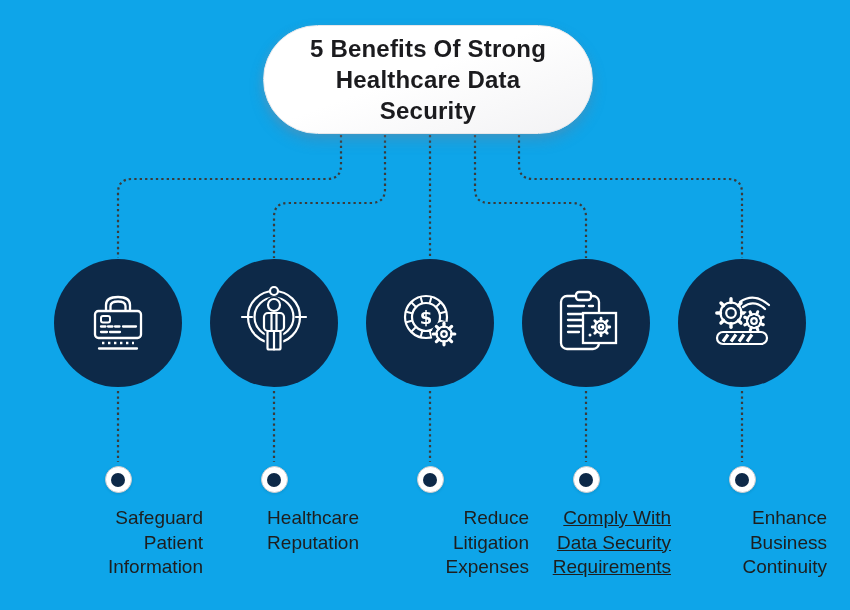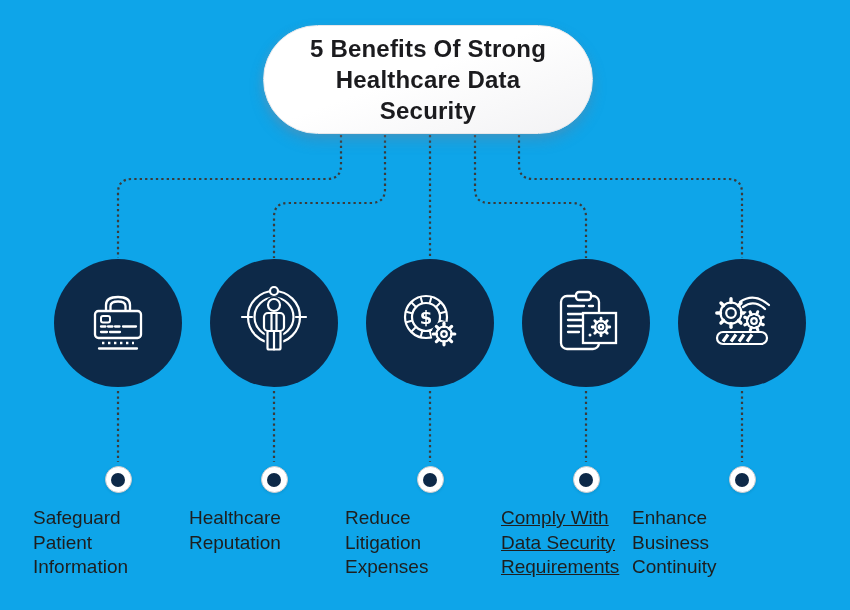--- a/index.html
+++ b/index.html
@@ -67,32 +67,32 @@
   }
   .bullet-dot {
     width: 14px; height: 14px;
     border-radius: 50%;
     background: #0d2948;
   }
   .benefit-label {
     position: absolute;
     top: 506px;
     width: 170px;
-    text-align: left;
+    text-align: right;
     font-size: 19px;
     line-height: 24.5px;
     color: #1e1e1e;
     white-space: pre-line;
   }
   
   .c1 .benefit-circle { left: 54px; }   .c1 .bullet { left: 104.5px; } .c1 .benefit-label { left: 33px; }
   .c2 .benefit-circle { left: 210px; }  .c2 .bullet { left: 260.5px; } .c2 .benefit-label { left: 189px; }
-  .c3 .benefit-circle { left: 366px; }  .c3 .bullet { left: 416.5px; } .c3 .benefit-label { left: 345px; }
+  .c3 .benefit-circle { left: 366px; }  .c3 .bullet { left: 416.5px; } .c3 .benefit-label { left: 359px; }
   .c4 .benefit-circle { left: 522px; }  .c4 .bullet { left: 572.5px; } .c4 .benefit-label { left: 501px; text-decoration: underline; }
-  .c5 .benefit-circle { left: 678px; }  .c5 .bullet { left: 728.5px; } .c5 .benefit-label { left: 632px; }
+  .c5 .benefit-circle { left: 678px; }  .c5 .bullet { left: 728.5px; } .c5 .benefit-label { left: 657px; }
 </style>
 </head>
 <body>
 
 <div class="stage">
 
   <svg class="connector-layer" width="850" height="610" viewBox="0 0 850 610">
     <g fill="none" stroke="#3b3b3b" stroke-width="2.2" stroke-dasharray="2.3 3.1">
       <path d="M341,135 V165 Q341,179 327,179 H132 Q118,179 118,193 V258"></path>
       <path d="M385,135 V189 Q385,203 371,203 H288 Q274,203 274,217 V258"></path>

